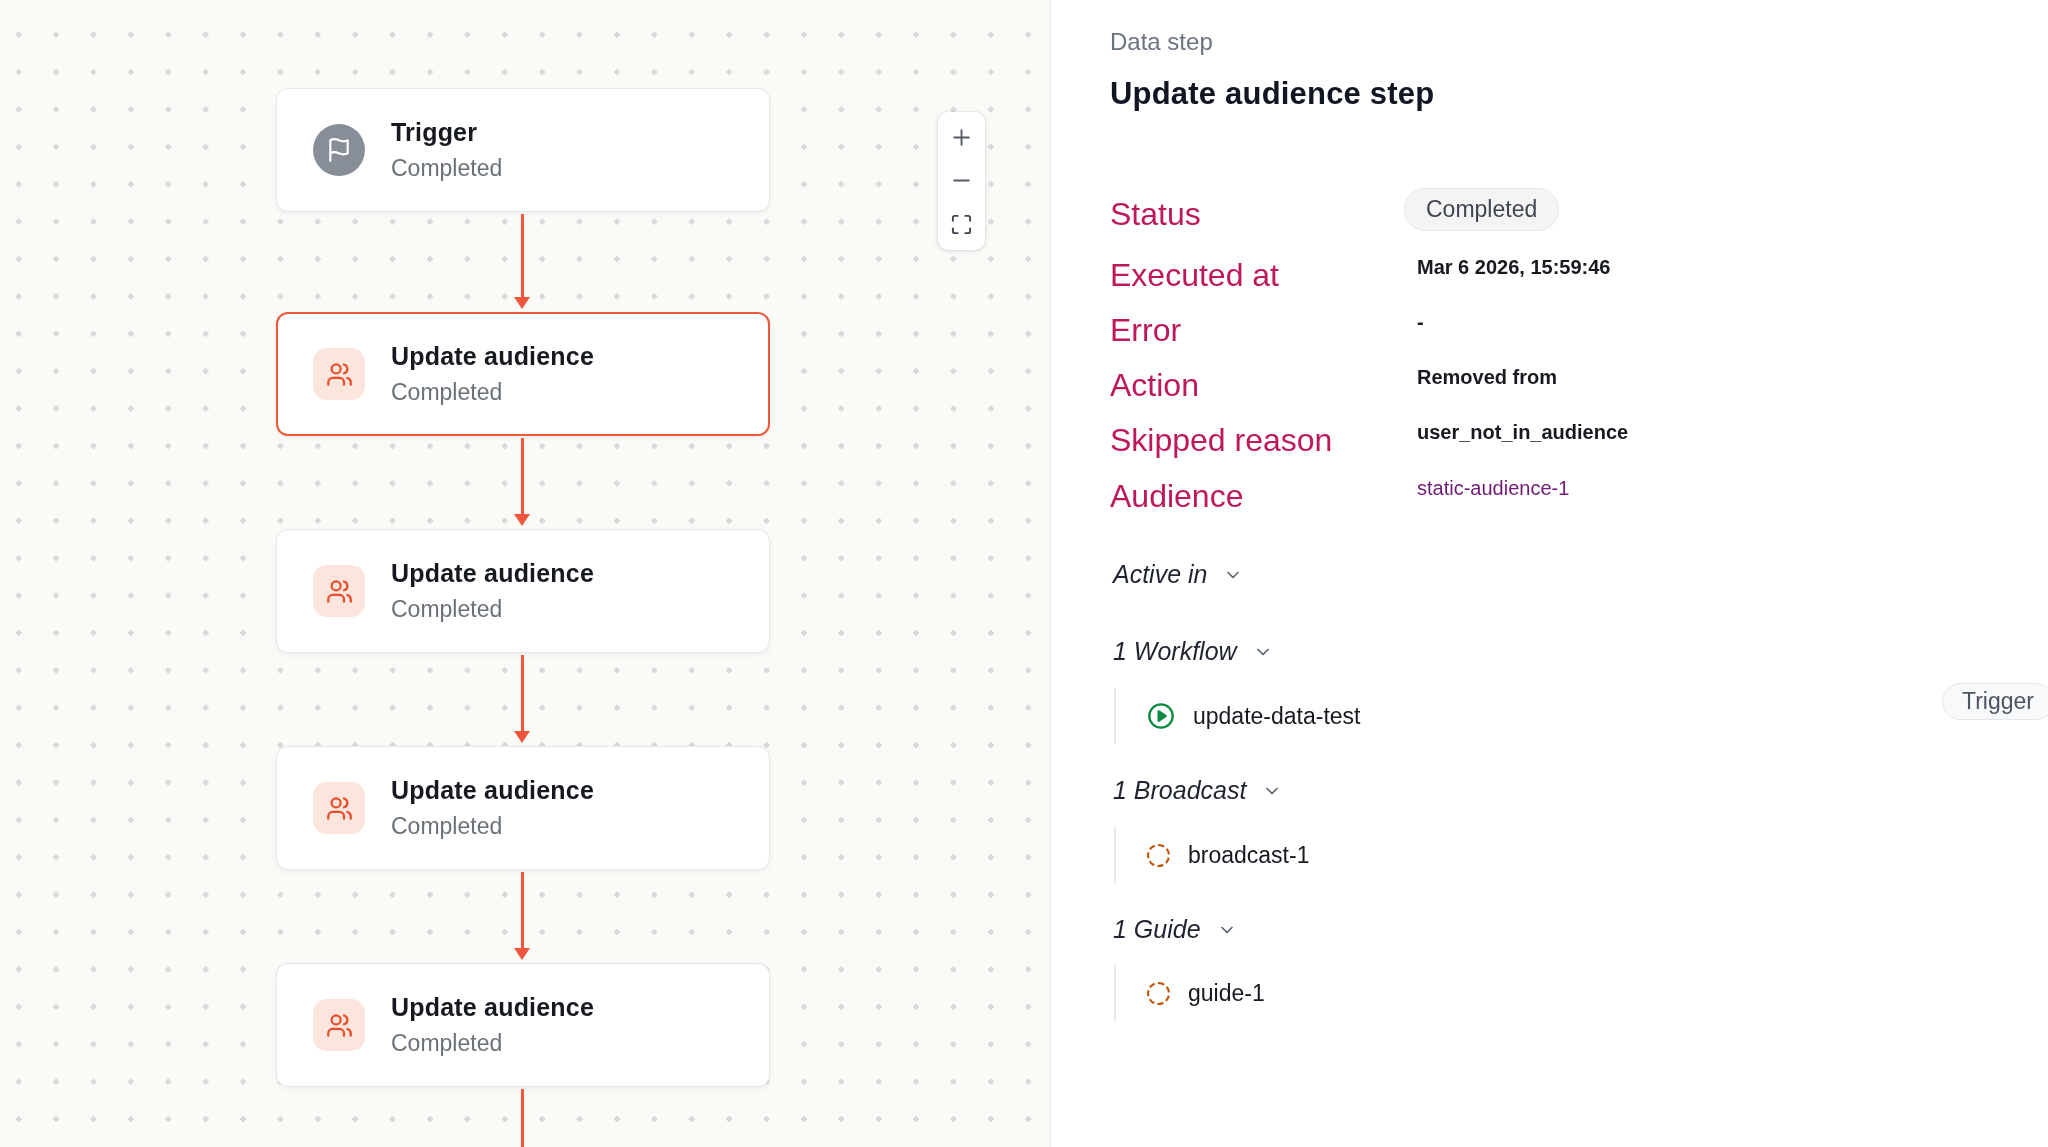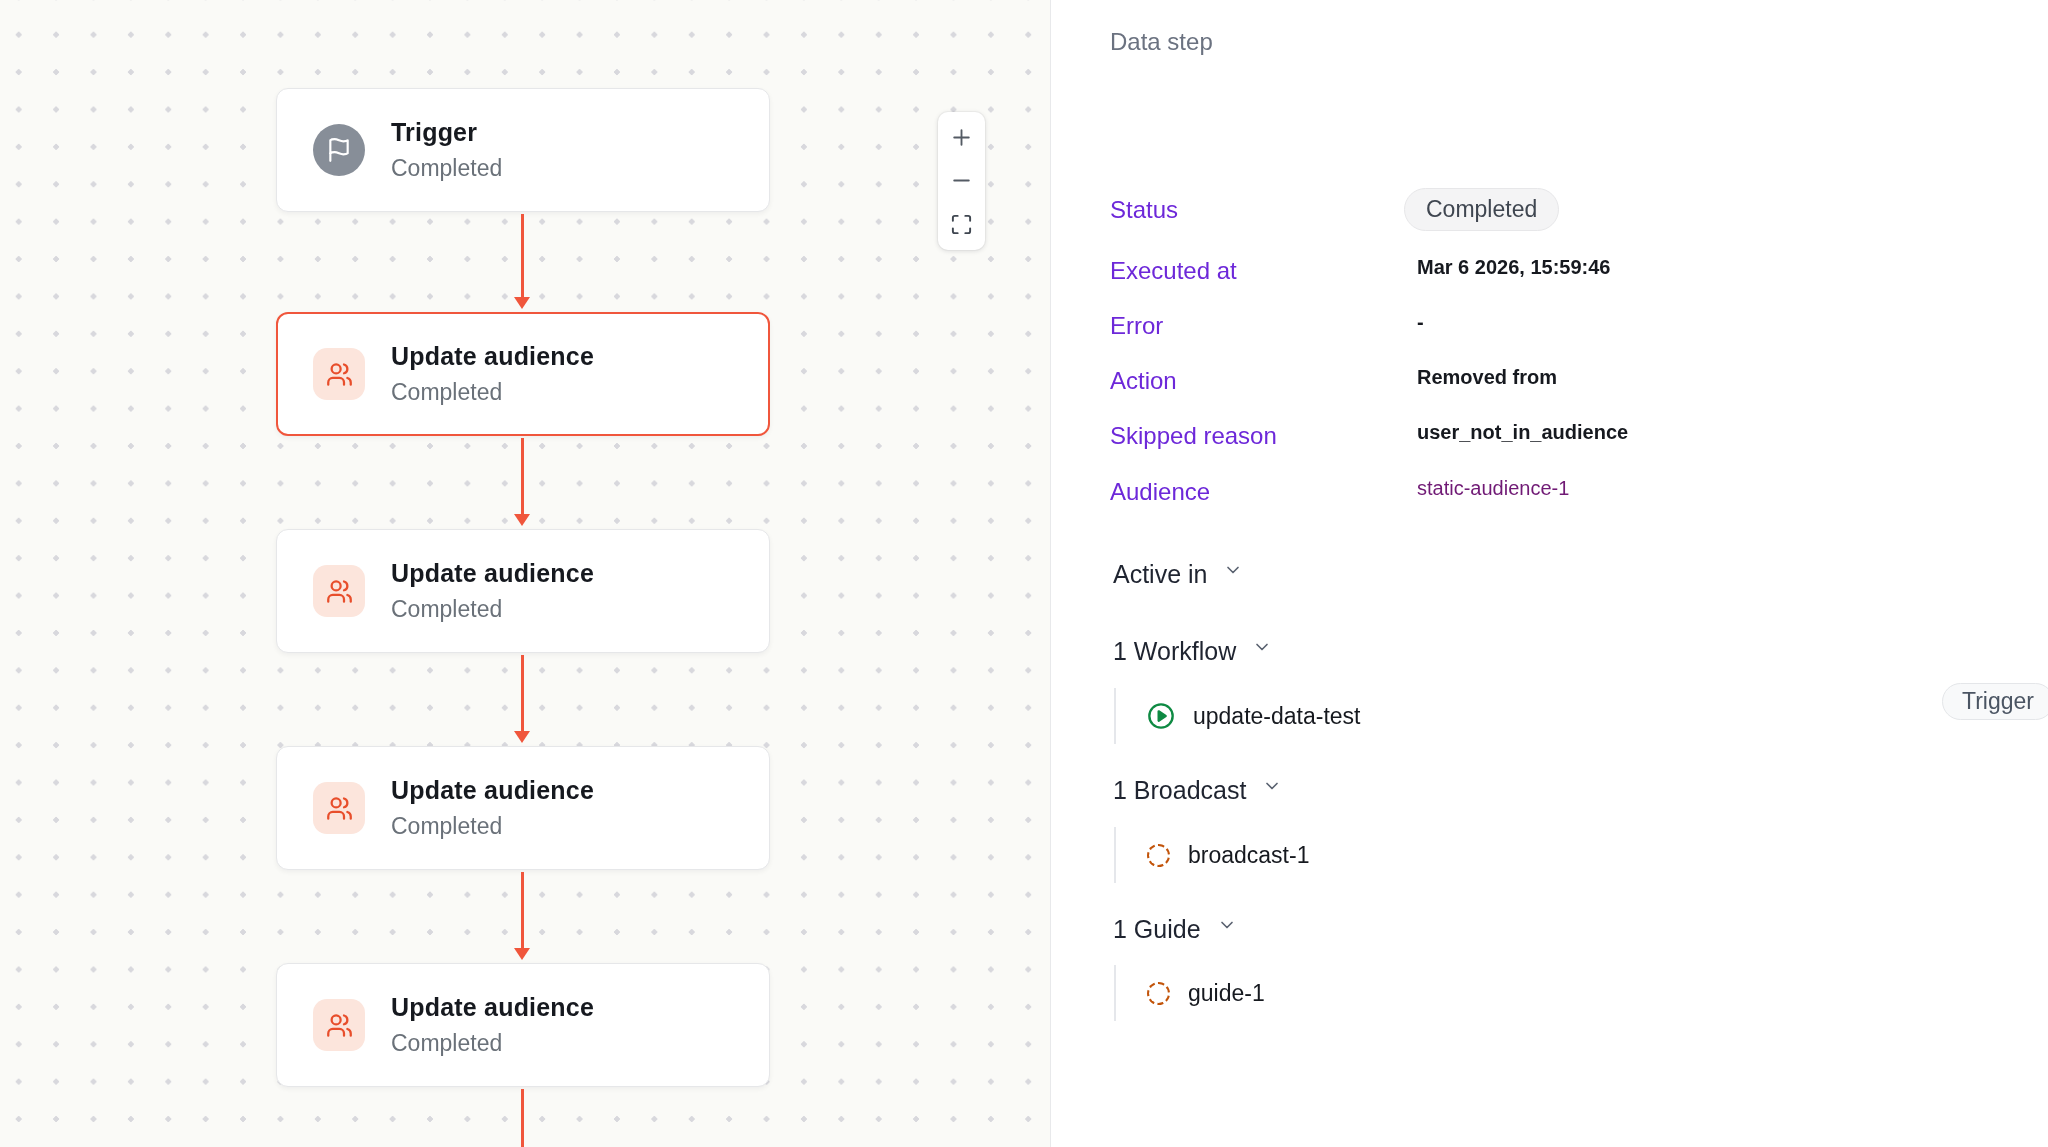--- a/index.html
+++ b/index.html
@@ -58,32 +58,32 @@
   .zoom-btn {
     width:43px; height:42px; border:none; background:transparent; cursor:pointer;
     display:flex; align-items:center; justify-content:center; color:#545b64;
   }
 
   
   .panel { position:absolute; left:1073px; top:0; width:997px; height:841px; background:#ffffff; }
   .eyebrow { position:absolute; left:37px; top:28px; font-size:24px; color:#6b7280; }
   .panel-title { position:absolute; left:37px; top:76px; font-size:31px; font-weight:700; color:#111622; letter-spacing:.2px; }
 
-  .detail-label { position:absolute; left:37px; font-size:24px; color:#6d28d9; }
+  .detail-label { position:absolute; left:37px; font-size:32px; color:#be185d; }
   .detail-value { position:absolute; left:344px; font-size:20px; color:#16191f; }
   .w500 { font-weight:700; }
   .status-badge {
     position:absolute; left:331px; top:188px; height:43px;
     background:#f4f4f5; border:1.5px solid #e7e7e9; border-radius:22px;
     font-size:23px; color:#3f4650; display:inline-flex; align-items:center;
     padding:0 21px;
   }
   .link { color:#701a75; cursor:pointer; }
 
-  .section-header { position:absolute; left:40px; display:flex; align-items:flex-start; gap:16px; cursor:pointer; }
+  .section-header { position:absolute; left:40px; display:flex; align-items:center; gap:16px; cursor:pointer;font-style:italic; }
   .section-header .hdr-text { font-size:25px; font-weight:500; color:#1f2430; }
   .chev { color:#5a6270; display:inline-flex; }
 
   .group-item {
     position:absolute; left:41px; height:56px;
     border-left:2px solid #e5e7eb; padding-left:31px;
     display:flex; align-items:center; gap:18px; cursor:pointer;
   }
   .item-label { font-size:23px; color:#16191f; }
   .dashed-circle {
@@ -218,20 +218,21 @@
       </span>
     </button>
   </div>
 </div>
 
 <div class="panel-divider"></div>
 
 <div class="panel">
 
   <div class="eyebrow">Data step</div>
+  <div class="panel-title">Update audience step</div>
 
   <div class="detail-label" style="top:196px">Status</div>
   <div class="status-badge">Completed</div>
 
   <div class="detail-label" style="top:257px">Executed at</div>
   <div class="detail-value w500" style="top:256px">Mar 6 2026, 15:59:46</div>
 
   <div class="detail-label" style="top:312px">Error</div>
   <div class="detail-value w500" style="top:311px">-</div>
 

